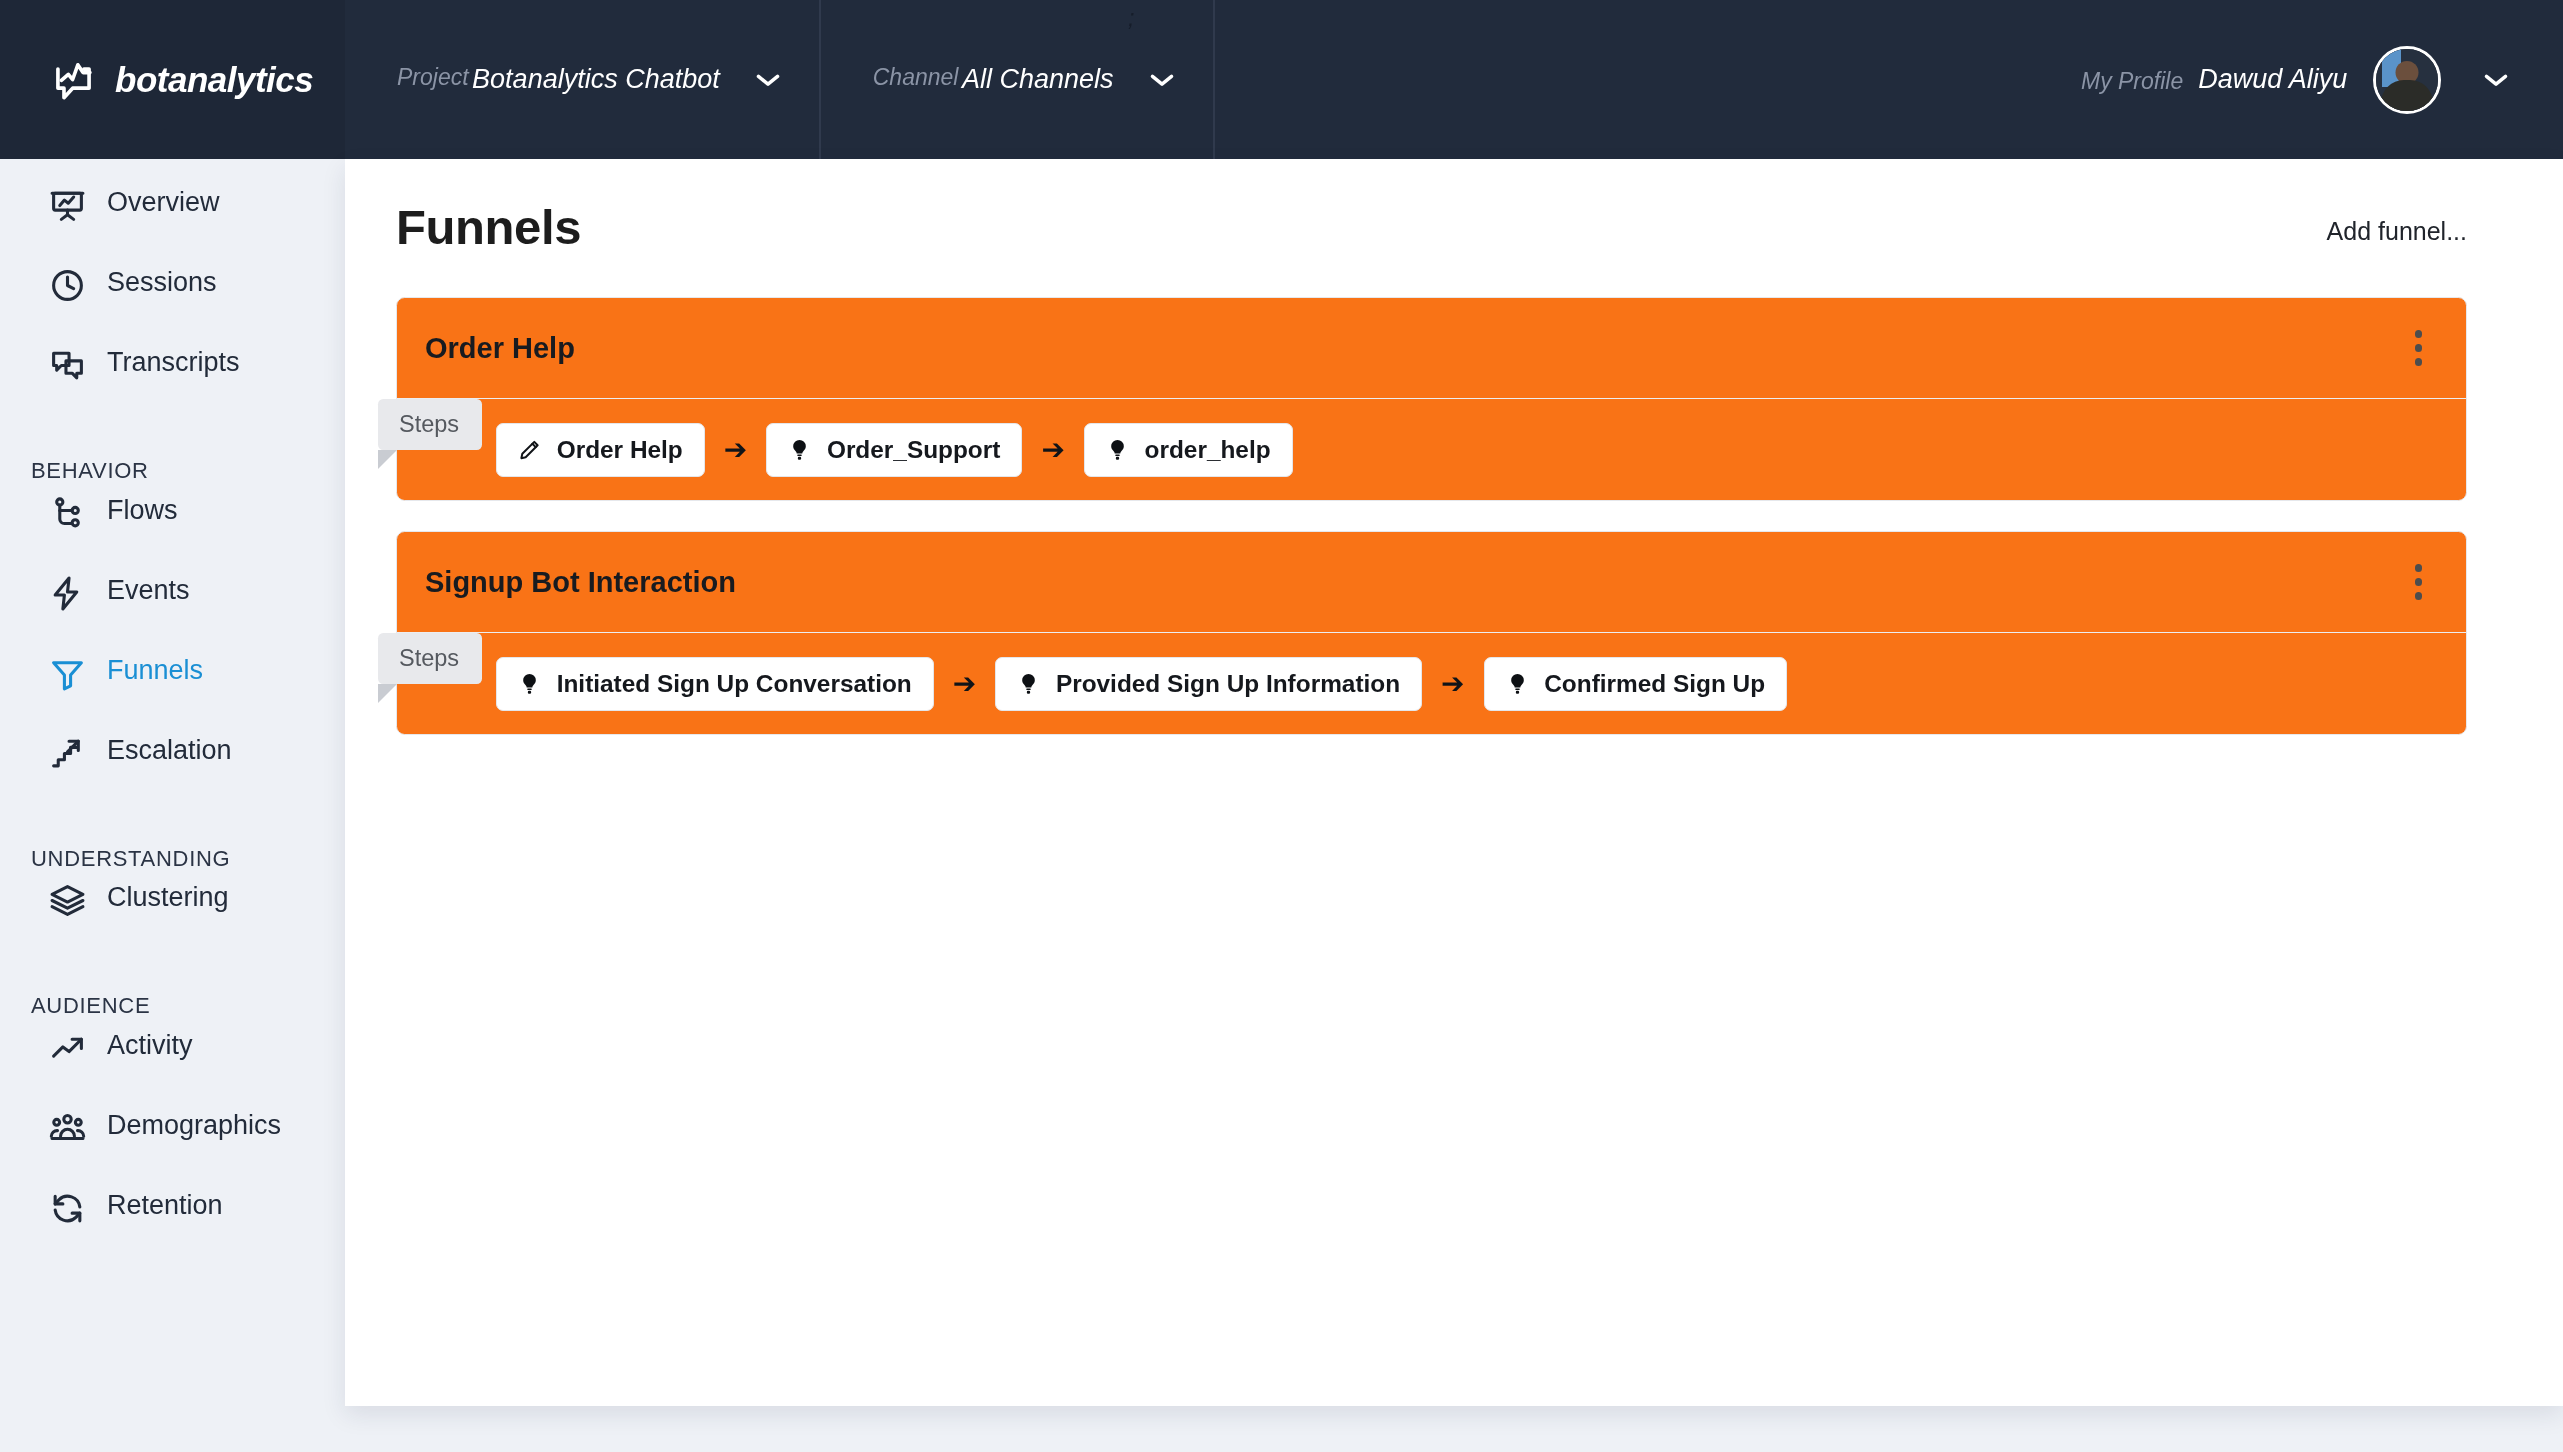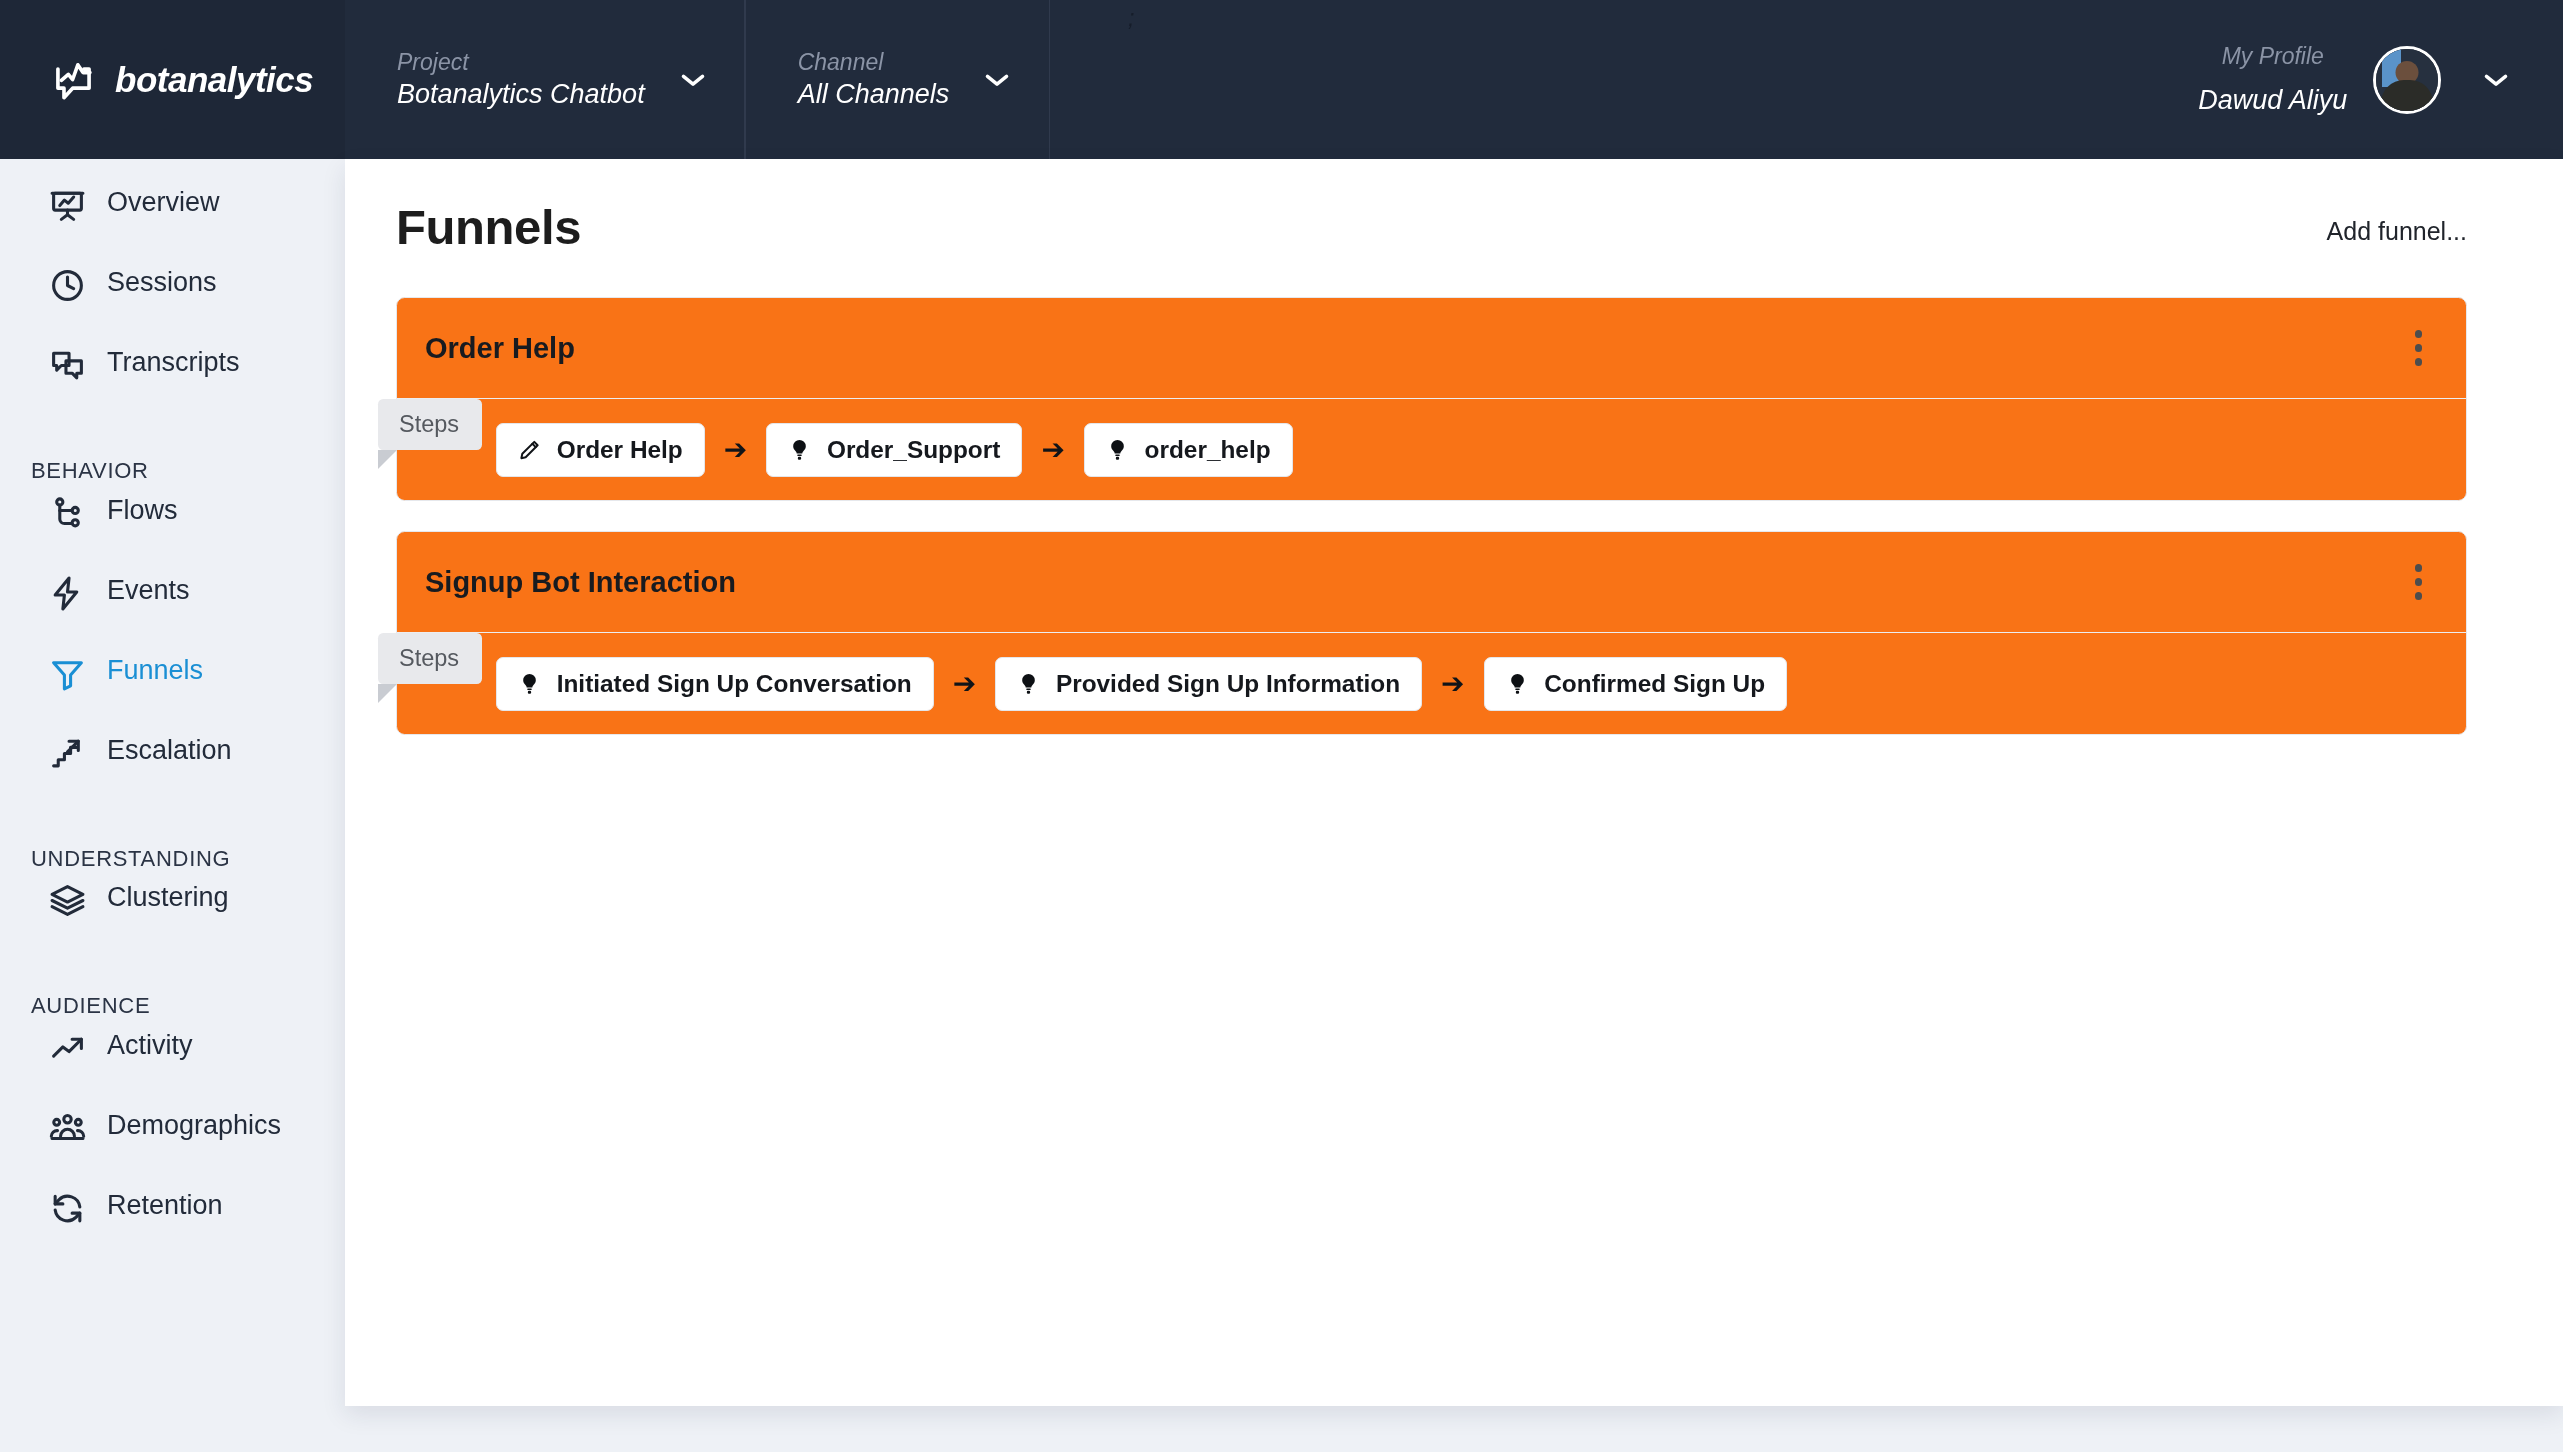--- a/index.html
+++ b/index.html
@@ -29,29 +29,29 @@
   .topsel {
     display: flex; align-items: center;
     padding: 0 40px 0 52px;
     border-right: 1.7px solid #2b out;
     position: relative;
   }
   .topsel.bordered::after {
     content: ""; position: absolute; right: 0; top: 0; bottom: 0;
     width: 1.7px; background: #303a4d;
   }
-  .topsel-inner { display: flex; flex-direction: column; gap: 3.5px; }
+  .topsel-inner { display: flex; gap: 3.5px; }
   .topsel-label { color: #8b94a6; font-size: 23px; font-weight: 400; }
   .topsel-value { color: #ffffff; font-size: 27px; font-weight: 400; white-space: nowrap; }
   .chev { margin-left: 35px; display: flex; align-items: center; }
   .topspacer { flex: 1; }
   .profile {
     display: flex; align-items: center; padding-right: 54px; gap: 26px;
   }
-  .profile-text { display: flex; flex-direction: column; gap: 15px; align-items: center; }
+  .profile-text { display: flex; flex-direction: row; gap: 15px; align-items: flex-end; }
   .avatar {
     width: 68px; height: 68px; border-radius: 50%;
     border: 3.5px solid #ffffff; overflow: hidden; position: relative;
     background: #1d2431;
   }
   .avatar .ph-bg { position: absolute; inset: 0; background: #26303f; }
   .avatar .ph-blue { position: absolute; left: 5.2px; top: 0; width: 19px; height: 38px; background: #5a93c9; }
   .avatar .ph-head {
     position: absolute; left: 50%; top: 12.2px; transform: translateX(-50%);
     width: 23px; height: 23px; border-radius: 50%; background: #6b4f3d;

